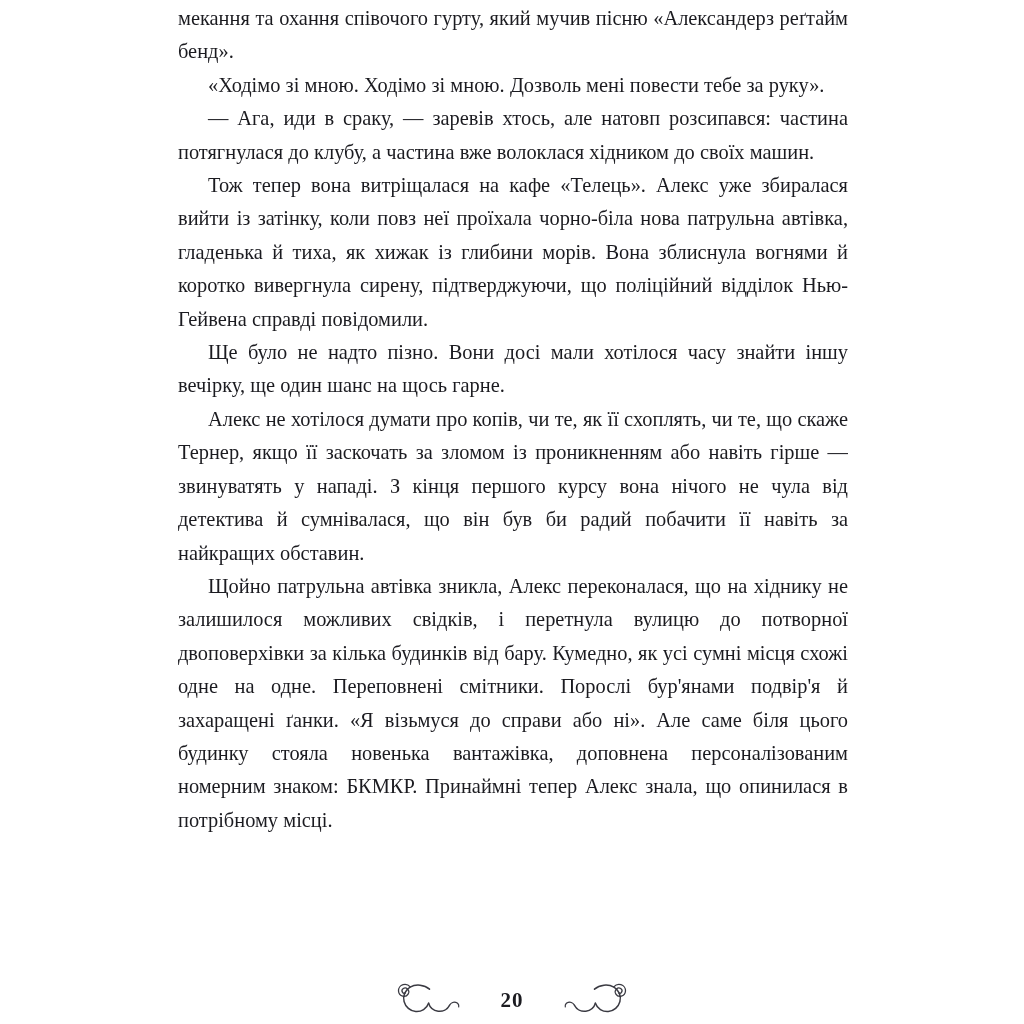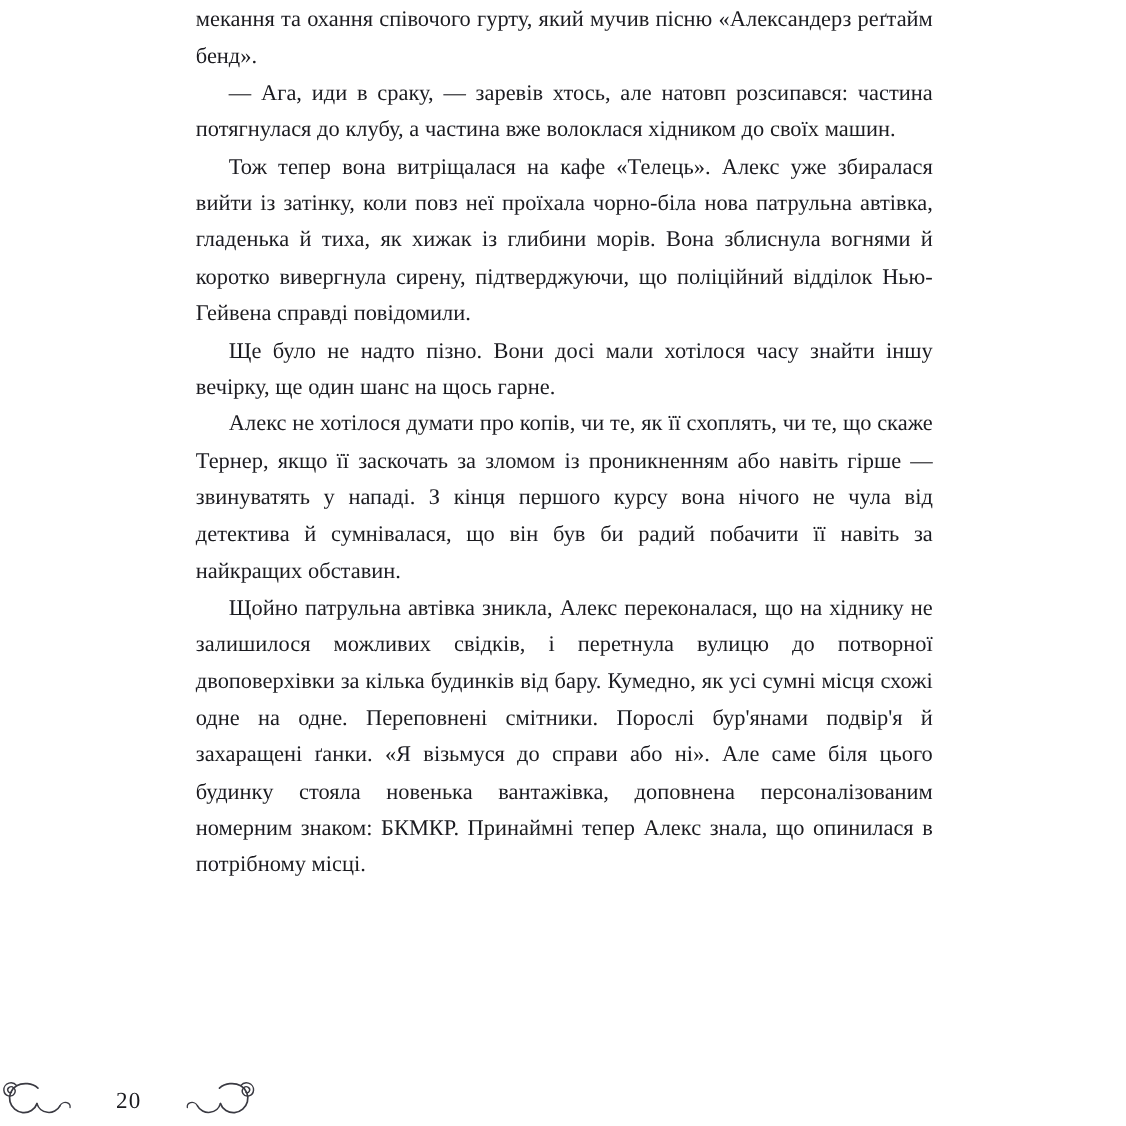--- a/index.html
+++ b/index.html
@@ -45,22 +45,23 @@
 
   
   .footer {
     position: absolute;
     left: 0;
     right: 0;
     top: 978px;
     height: 44px;
     display: flex;
     align-items: center;
-    justify-content: flex-start;
+    justify-content: center;
     gap: 26px;
+    font-weight: bold;
   }
 
   .ornament {
     display: block;
     width: 74px;
     height: 36px;
     color: #3a3a42;
     flex: none;
   }
 
@@ -78,20 +79,21 @@
     text-align: center;
   }
 </style>
 </head>
 <body>
 
 <div class="page">
 
   <div class="text-block">
     <p class="para continued">мекання та охання співочого гурту, який мучив пісню «Алек­сандерз реґтайм бенд».</p>
+    <p class="para">«Ходімо зі мною. Ходімо зі мною. Дозволь мені повести тебе за руку».</p>
     <p class="para">— Ага, иди в сраку, — заревів хтось, але натовп розсипався: частина потягнулася до клубу, а частина вже волоклася хідником до своїх машин.</p>
     <p class="para">Тож тепер вона витріщалася на кафе «Телець». Алекс уже збиралася вийти із затінку, коли повз неї проїхала чорно-біла нова патрульна автівка, гладенька й тиха, як хижак із глибини морів. Вона зблиснула вогнями й коротко вивергнула сирену, підтверджуючи, що поліційний відділок Нью-Гейвена справді повідомили.</p>
     <p class="para">Ще було не надто пізно. Вони досі мали хотілося часу знайти іншу вечірку, ще один шанс на щось гарне.</p>
     <p class="para">Алекс не хотілося думати про копів, чи те, як її схоплять, чи те, що скаже Тернер, якщо її заскочать за зломом із проникненням або навіть гірше — звинуватять у нападі. З кінця першого курсу вона нічого не чула від детектива й сумнівалася, що він був би радий побачити її навіть за найкращих обставин.</p>
     <p class="para">Щойно патрульна автівка зникла, Алекс переконалася, що на хіднику не залишилося можливих свідків, і перетнула вулицю до потворної двоповерхівки за кілька будинків від бару. Кумедно, як усі сумні місця схожі одне на одне. Переповнені смітники. Порослі бур'янами подвір'я й захаращені ґанки. «Я візьмуся до справи або ні». Але саме біля цього будинку стояла новенька вантажівка, доповнена персоналізованим номерним знаком: БКМКР. Принаймні тепер Алекс знала, що опинилася в потрібному місці.</p>
   </div>
 
   <div class="footer">
 
     <svg class="ornament left" viewBox="0 0 74 36" fill="none">

